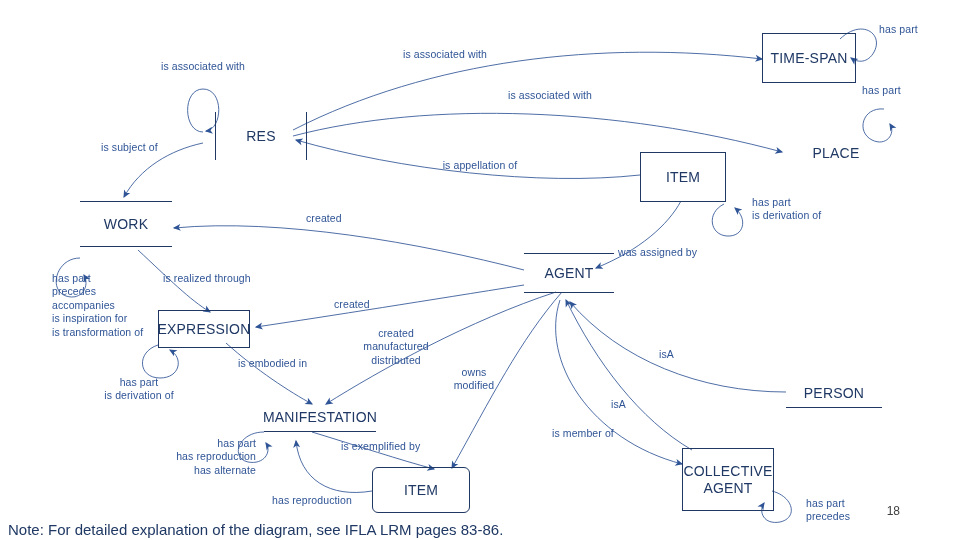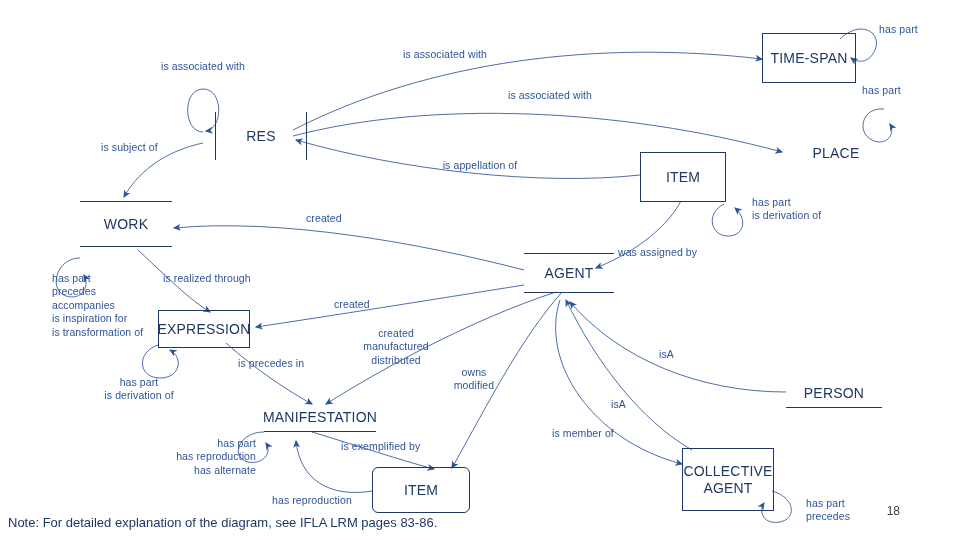--- a/index.html
+++ b/index.html
@@ -37,22 +37,22 @@
     font-size:10.5px;
     line-height:1.28;
     white-space:pre;
     letter-spacing:.1px;
   }
   .lbl.c{text-align:center;}
   .lbl.r{text-align:right;}
 
   .note{
     position:absolute;
-    left:8px;bottom:10px;
-    font-size:13px;
+    left:8px;bottom:2px;
+    font-size:15px;
     color:#1F3864;
     white-space:nowrap;
   }
   .pageno{
     position:absolute;
     right:60px;bottom:22px;
     font-size:12px;
     color:#404040;
   }
 </style>
@@ -173,21 +173,21 @@
 precedes
 accompanies
 is inspiration for
 is transformation of</div>
 
   <div class="lbl" style="left:163px;top:272px;">is realized through</div>
 
   <div class="lbl c" style="left:74px;top:376px;width:130px;">has part
 is derivation of</div>
 
-  <div class="lbl" style="left:238px;top:357px;">is precedes in</div>
+  <div class="lbl" style="left:238px;top:357px;">is embodied in</div>
 
   <div class="lbl c" style="left:348px;top:327px;width:96px;">created
 manufactured
 distributed</div>
 
   <div class="lbl c" style="left:438px;top:366px;width:72px;">owns
 modified</div>
 
   <div class="lbl r" style="left:136px;top:437px;width:120px;">has part
 has reproduction

